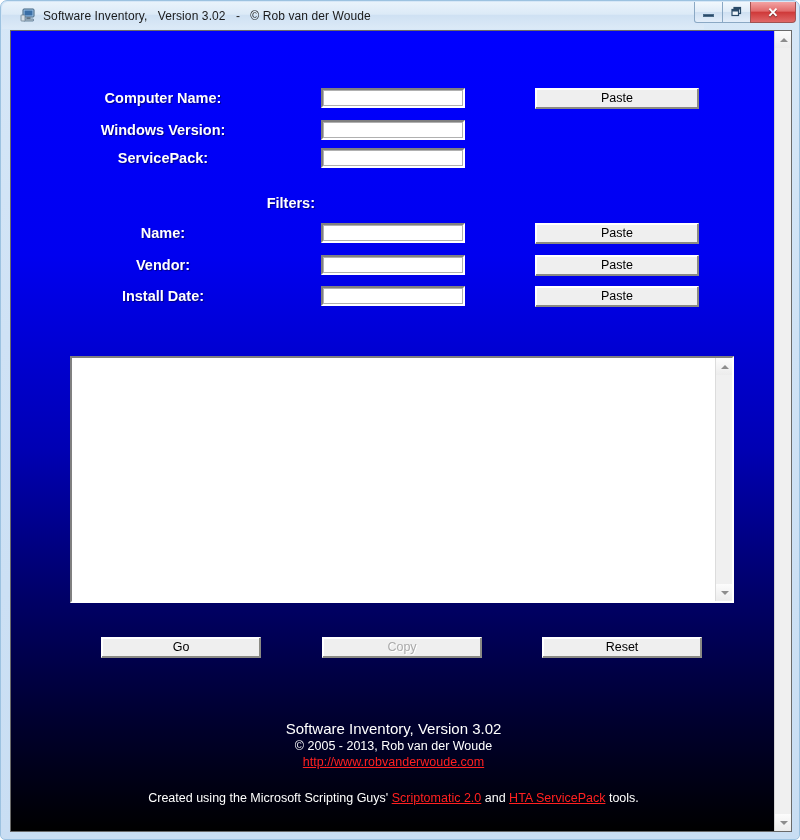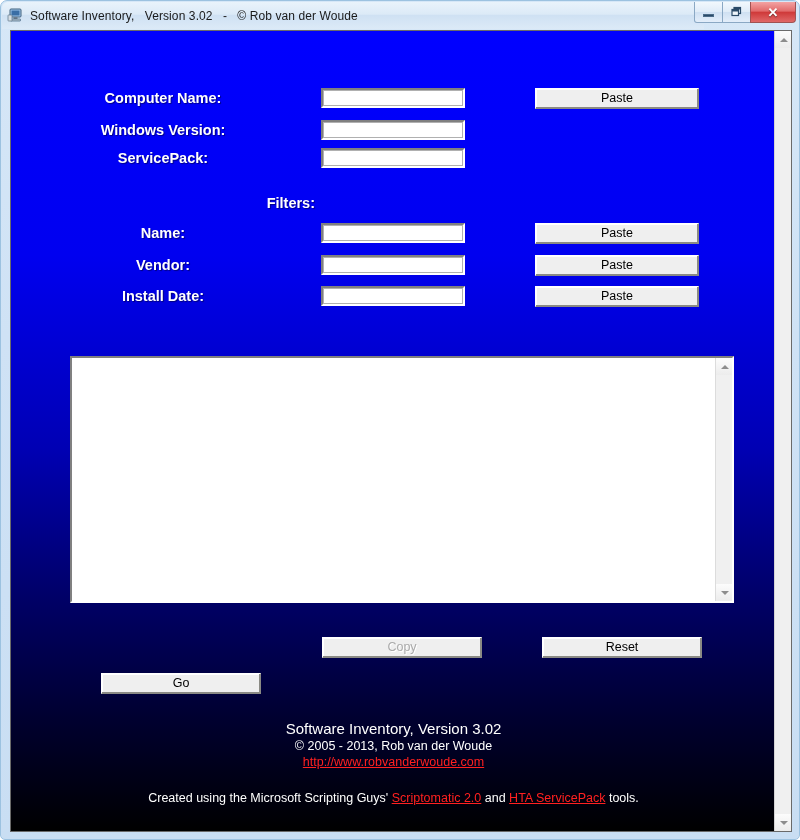--- a/index.html
+++ b/index.html
@@ -27,21 +27,21 @@
   
   #title-bar {
     position: absolute;
     left: 1px; top: 1px;
     width: 702px; height: 27px;
     box-sizing: border-box;
     background: linear-gradient(to bottom, #e9f3fb 0%, #dceaf7 45%, #cfe1f3 50%, #dceaf7 100%);
     border-radius: 6px 6px 0 0;
     display: flex;
     align-items: center;
-    padding-left: 5px;
+    padding-left: 18px;
   }
   #app-icon {
     width: 17px; height: 17px;
     flex: 0 0 auto;
     margin-right: 6px;
     position: relative;
   }
   #title-text {
     font-size: 12px;
     color: #1a1a1a;
@@ -256,21 +256,21 @@
     border: 1px solid;
     border-color: #ffffff #8a8a84 #8a8a84 #ffffff;
     box-shadow: inset -1px -1px 0 #8a8a84, inset 1px 1px 0 #ffffff;
     font-family: "Liberation Sans", sans-serif;
     font-size: 12.5px;
     color: #000000;
     text-align: center;
     line-height: 19px;
     cursor: default;
   }
-  #go-button { left: 90px; margin-top: 36px; }
+  #go-button { left: 90px; }
   #copy-button { left: 311px; color: #aaaaaa; text-shadow: 1px 1px 0 #ffffff; }
   #reset-button { left: 531px; }
 
   
   #footer {
     position: absolute;
     left: 0; top: 688px;
     width: 765px;
     text-align: center;
     color: #ffffff;

